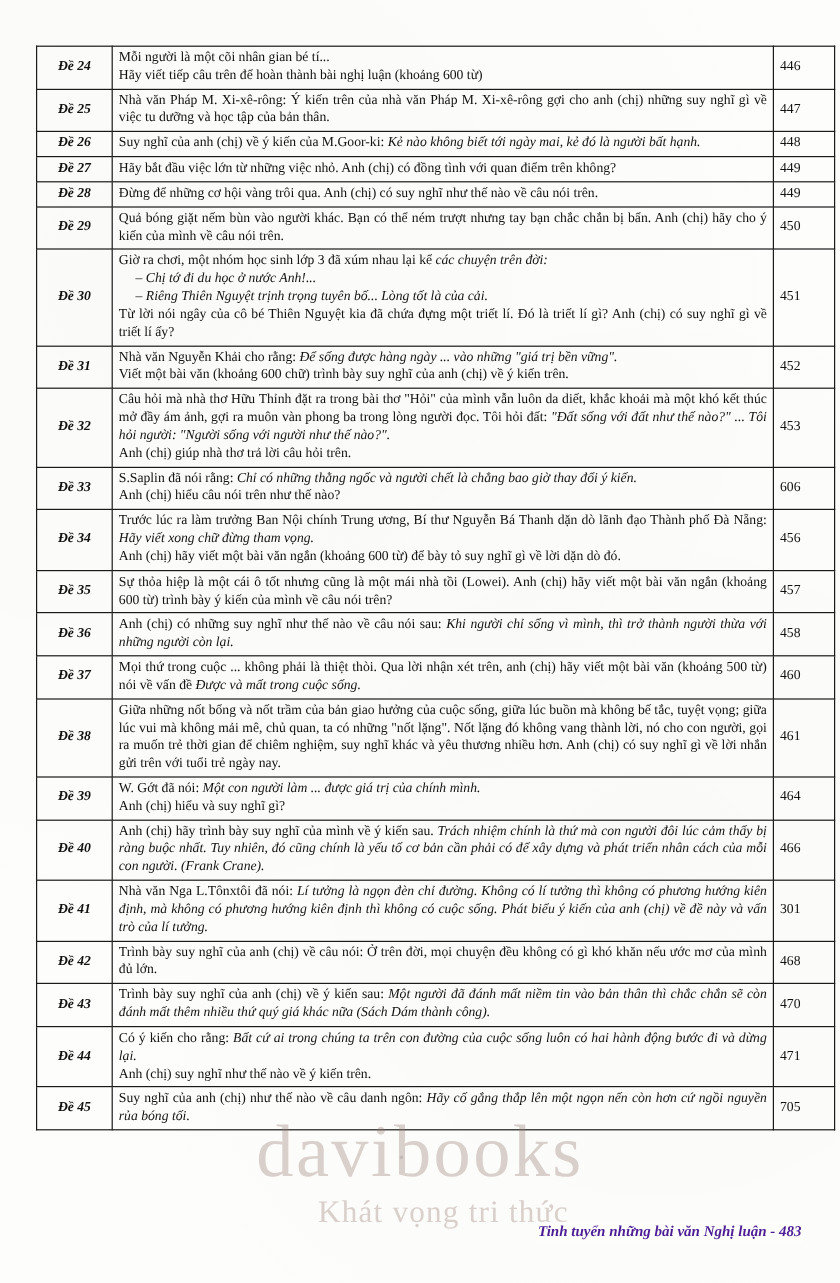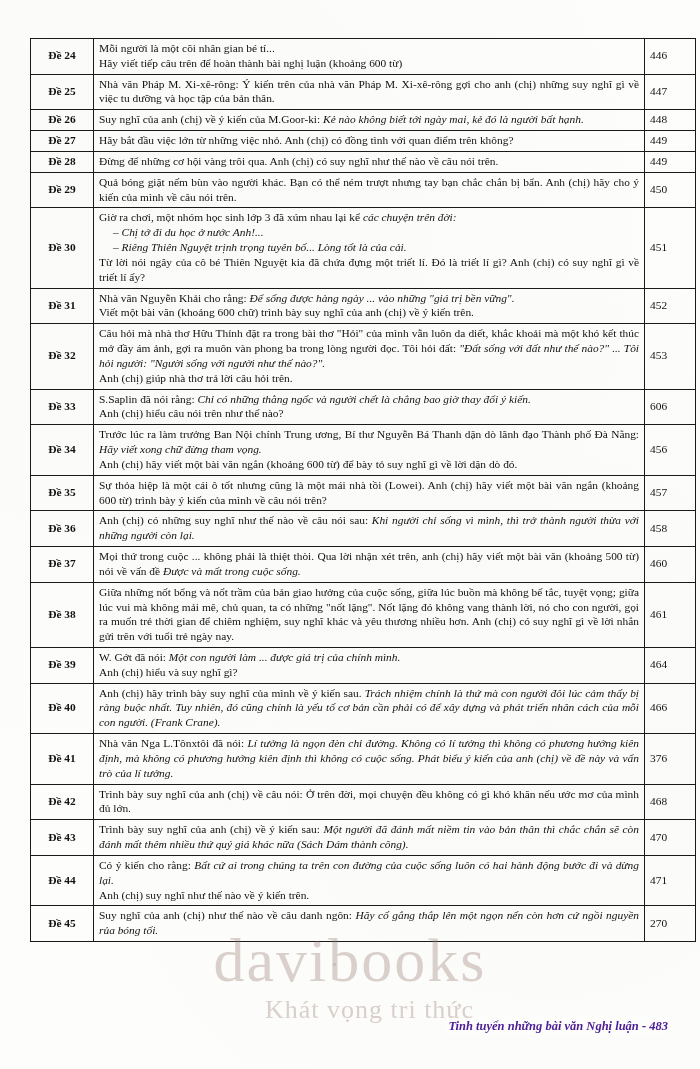--- a/index.html
+++ b/index.html
@@ -49,20 +49,21 @@
     border: 1px solid #1a1a1a;
     vertical-align: middle;
     padding: 2px 5px 3px 5px;
     font-size: 11.4px;
     line-height: 1.30;
   }
 
   td.col-code {
     width: 52px;
     text-align: center;
+    font-style: italic;
     font-weight: bold;
     font-size: 12px;
     white-space: nowrap;
   }
 
   td.col-body {
     width: 540px;
     text-align: justify;
     text-justify: inter-word;
     margin-left: 16px;
@@ -260,21 +261,21 @@
             <td class="col-body">
               <span class="body-line"><span>Anh (chị) hãy trình bày suy nghĩ của mình về ý kiến sau. </span><span class="it">Trách nhiệm chính là thứ mà con người đôi lúc cảm thấy bị ràng buộc nhất. Tuy nhiên, đó cũng chính là yếu tố cơ bản cần phải có để xây dựng và phát triển nhân cách của mỗi con người. (Frank Crane).</span></span>
             </td>
             <td class="col-page">466</td>
           </tr>
           <tr>
             <td class="col-code">Đề 41</td>
             <td class="col-body">
               <span class="body-line"><span>Nhà văn Nga L.Tônxtôi đã nói: </span><span class="it">Lí tưởng là ngọn đèn chỉ đường. Không có lí tưởng thì không có phương hướng kiên định, mà không có phương hướng kiên định thì không có cuộc sống. Phát biểu ý kiến của anh (chị) về đề này và vấn trò của lí tưởng.</span></span>
             </td>
-            <td class="col-page">376</td>
+            <td class="col-page">301</td>
           </tr>
           <tr>
             <td class="col-code">Đề 42</td>
             <td class="col-body">
               <span class="body-line"><span>Trình bày suy nghĩ của anh (chị) về câu nói: Ở trên đời, mọi chuyện đều không có gì khó khăn nếu ước mơ của mình đủ lớn.</span></span>
             </td>
             <td class="col-page">468</td>
           </tr>
           <tr>
             <td class="col-code">Đề 43</td>
@@ -289,21 +290,21 @@
               <span class="body-line"><span>Có ý kiến cho rằng: </span><span class="it">Bất cứ ai trong chúng ta trên con đường của cuộc sống luôn có hai hành động bước đi và dừng lại.</span></span>
               <span class="body-line"><span>Anh (chị) suy nghĩ như thế nào về ý kiến trên.</span></span>
             </td>
             <td class="col-page">471</td>
           </tr>
           <tr>
             <td class="col-code">Đề 45</td>
             <td class="col-body">
               <span class="body-line"><span>Suy nghĩ của anh (chị) như thế nào về câu danh ngôn: </span><span class="it">Hãy cố gắng thắp lên một ngọn nến còn hơn cứ ngồi nguyền rủa bóng tối.</span></span>
             </td>
-            <td class="col-page">270</td>
+            <td class="col-page">705</td>
           </tr>
         </tbody>
     </table>
   </div>
 
   <div class="watermark">
     <div class="wm-main">davibooks</div>
     <div class="wm-sub">Khát vọng tri thức</div>
   </div>
 

